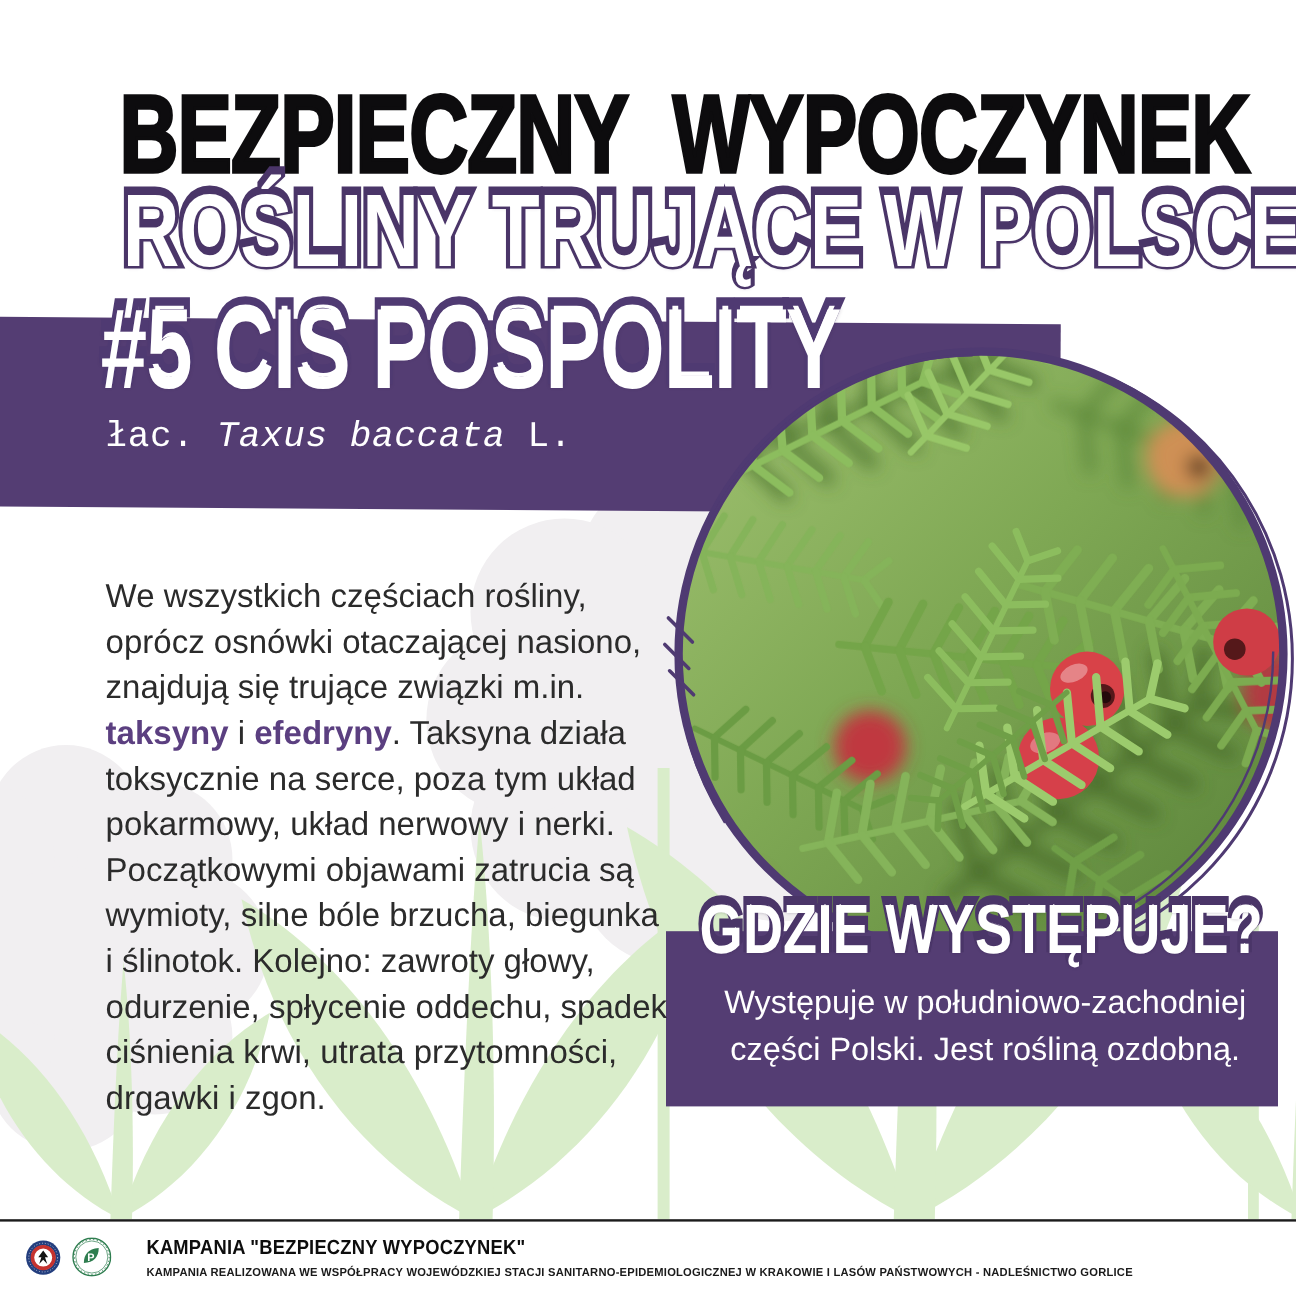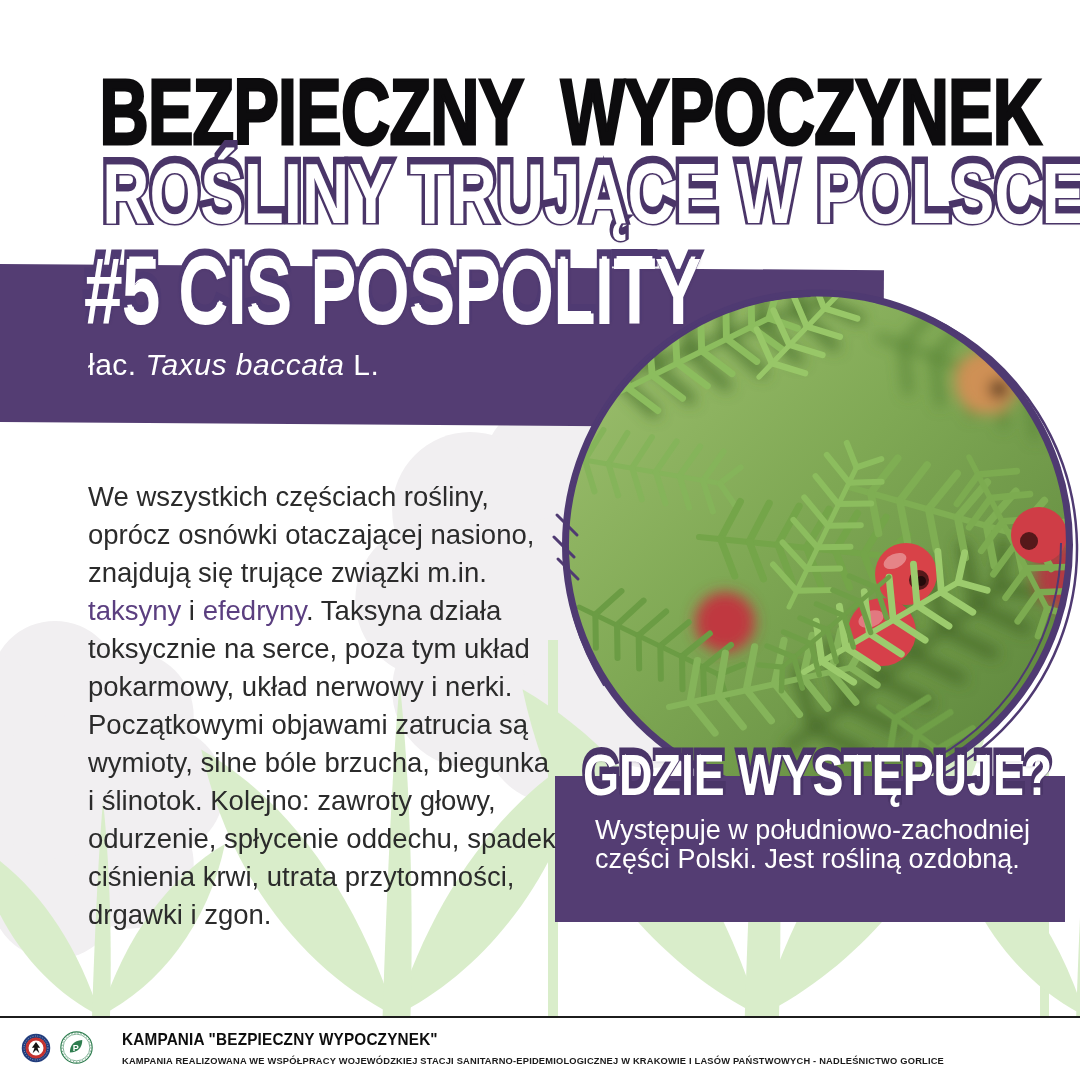--- a/index.html
+++ b/index.html
@@ -46,47 +46,47 @@
   }
   .banner-title{
     position:absolute;left:84px;top:244px;
     font-size:95px;line-height:1;font-weight:bold;letter-spacing:-1px;
     transform:scaleX(.73);transform-origin:left top;
     z-index:4;white-space:nowrap;
   }
   .banner-title .stroke{-webkit-text-stroke:7px #4f3a72;text-shadow:0 5px 4px rgba(40,25,60,.35);}
   .latin{
     position:absolute;left:88px;top:348px;z-index:4;
-    color:#ffffff;font-size:30px;letter-spacing:.5px;
+    color:#ffffff;font-size:30px;letter-spacing:.5px;font-family:Liberation Mono, monospace;
   }
   .latin .italic{font-style:italic;}
   
   .body-text{
     position:absolute;left:88px;top:450px;width:472px;
     font-size:27.5px;line-height:38px;color:#2b2b2b;
     z-index:5;
   }
-  .toxin{font-weight:normal;color:#5b3f80;}
+  .toxin{font-weight:bold;color:#5b3f80;}
   
   .photo-wrap{position:absolute;left:549px;top:277px;width:537px;height:537px;z-index:3;}
   
   .where-box{
     position:absolute;left:555px;top:776px;width:510px;height:146px;
     background:#543d73;z-index:4;
   }
   .where-heading{
     position:absolute;left:583px;top:746px;
     font-size:58px;line-height:1;font-weight:bold;letter-spacing:0;
     transform:scaleX(.8);transform-origin:left top;
     z-index:5;white-space:nowrap;
   }
   .where-heading .stroke{-webkit-text-stroke:7px #4a3568;text-shadow:0 4px 3px rgba(40,25,60,.3);}
   .where-text{
     position:absolute;left:595px;top:816px;width:452px;
-    font-size:27px;line-height:29px;color:#ffffff;z-index:5;
+    font-size:27px;line-height:39px;color:#ffffff;z-index:5;text-align:center;
   }
   
   .footer{
     position:absolute;left:0;top:1016px;width:1080px;height:64px;
     background:#ffffff;z-index:7;border-top:2px solid #1c1c1c;
   }
   .footer-logo{position:absolute;top:15px;}
   .logo-sanepid{left:21px;width:30px;height:30px;}
   .logo-lasy{left:60px;top:13px;width:33px;height:33px;}
   .footer-title{

